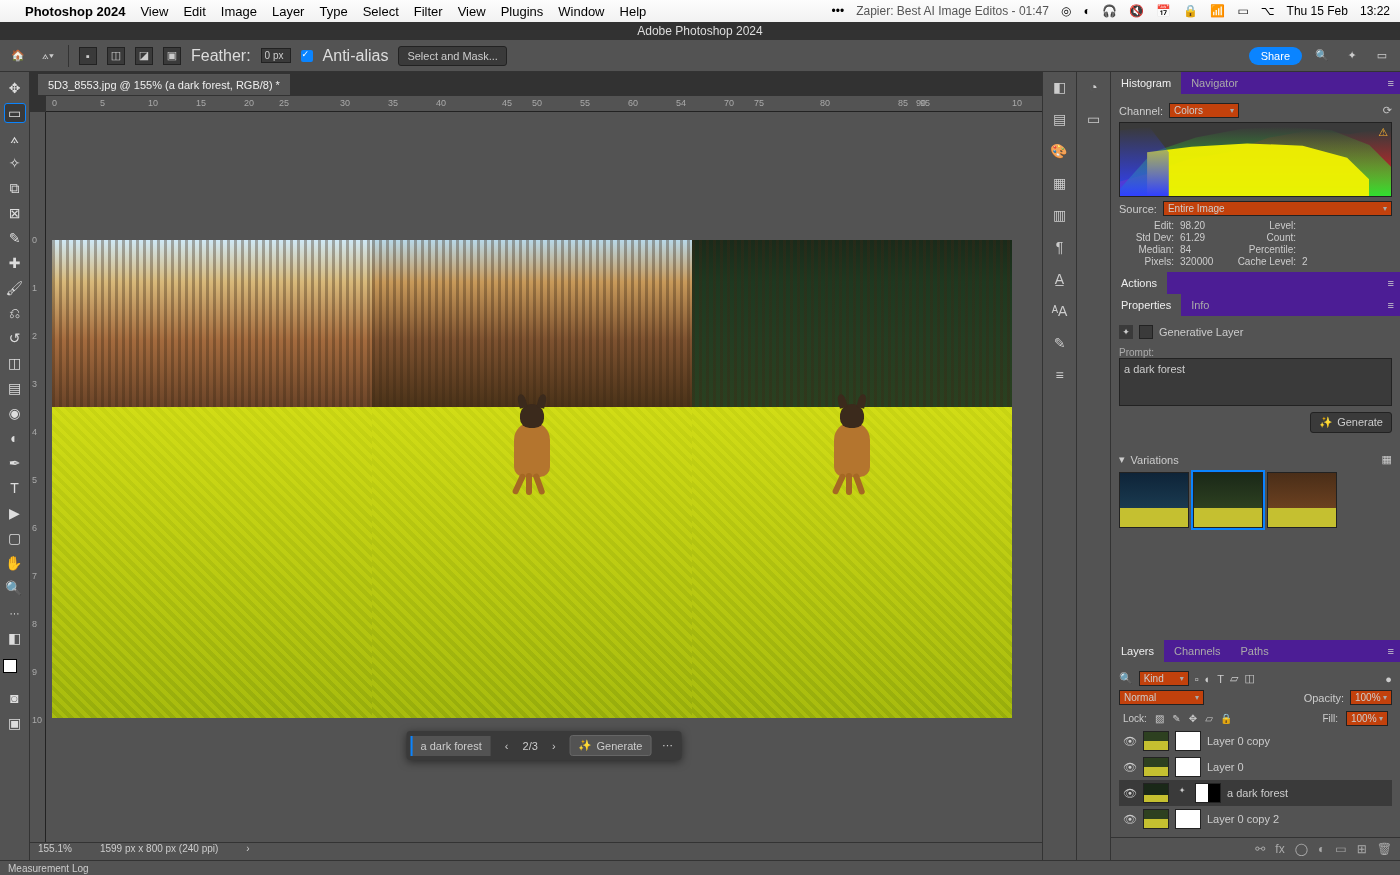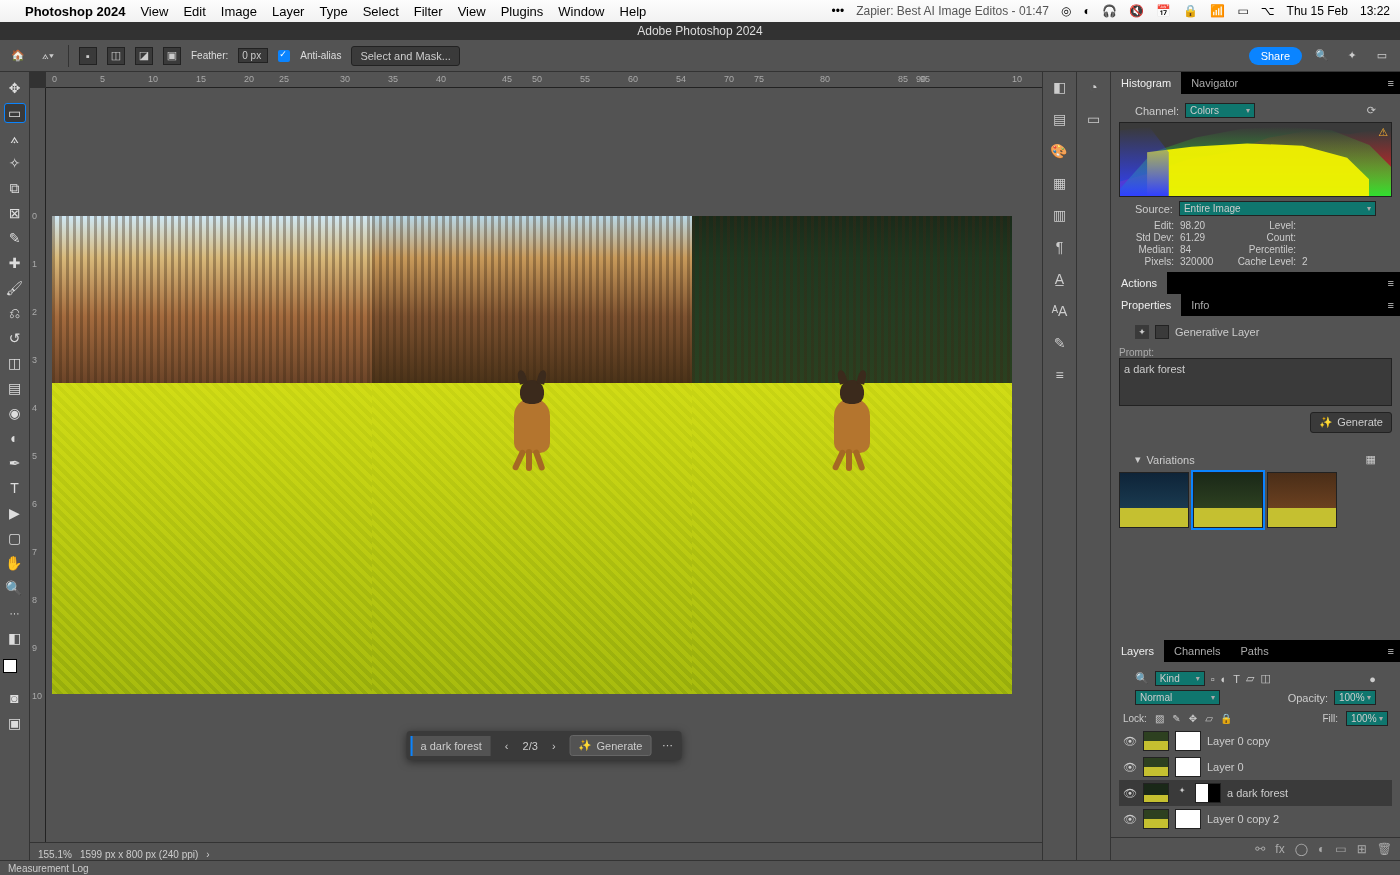--- a/index.html
+++ b/index.html
@@ -13,21 +13,21 @@
 .mac-menubar .right { margin-left:auto; display:flex; gap:12px; align-items:center; font-size:12px; }
 .mac-menubar .right .dim { color:#555; }
 
 
 .app-title { height: 18px; background:#323232; color:#ddd; font-size:12px; text-align:center; line-height:18px; }
 
 
 .options-bar { height:32px; background:#535353; display:flex; align-items:center; padding:0 8px; gap:10px; border-bottom:1px solid #333; }
 .options-bar .icon-btn { width:20px; height:20px; display:flex; align-items:center; justify-content:center; border-radius:3px; }
 .options-bar .sel-shape { width:18px; height:18px; background:#3a3a3a; border:1px solid #222; display:flex; align-items:center; justify-content:center; }
-.options-bar .lbl { color:#ddd; font-size:10px; }
+.options-bar .lbl { color:#ddd; font-size:16px; }
 .options-bar .share { margin-left:auto; background:#0a84ff; color:#fff; padding:3px 12px; border-radius:12px; font-size:11px; }
 .options-bar input[type=text] { width:30px; background:#3a3a3a; border:1px solid #222; color:#ccc; font-size:10px; padding:1px 3px; }
 .options-bar .btn-box { background:#3a3a3a; border:1px solid #222; padding:3px 8px; border-radius:3px; font-size:11px; }
 .chk { width:12px; height:12px; background:#0a84ff; border-radius:2px; display:inline-block; position:relative; }
 .chk::after { content:"✓"; color:#fff; font-size:9px; position:absolute; top:-1px; left:1px; }
 
 
 .main-row { display:flex; height: calc(875px - 22px - 18px - 32px - 15px); }
 
 
@@ -58,48 +58,48 @@
 .sky::after{ content:""; display:block; height:100%; background: repeating-linear-gradient(90deg, rgba(60,40,20,.35) 0 3px, transparent 3px 7px); }
 .dog { position:absolute; left:50%; top:38%; transform:translateX(-50%); }
 .dog-body{ width:36px; height:55px; background:#b4752e; border-radius:18px 18px 10px 10px; position:relative;}
 .dog-head{ width:24px; height:24px; background:#3b2a1c; border-radius:50% 50% 40% 40%; position:absolute; top:-18px; left:6px;}
 .dog-ear{ width:8px; height:14px; background:#3b2a1c; position:absolute; border-radius:50% 50% 0 0;}
 .dog-ear.l{ top:-10px; left:-2px; transform:rotate(-15deg);} .dog-ear.r{ top:-10px; right:-2px; transform:rotate(15deg);}
 .dog-leg{width:6px;height:22px;background:#a56824;position:absolute;bottom:-18px;border-radius:3px;}
 .dog-leg.l1{left:2px;transform:rotate(25deg);} .dog-leg.l2{left:12px;} .dog-leg.l3{left:22px;transform:rotate(-20deg);}
 
 
-.doc-status { height:18px; background:#535353; display:flex; align-items:flex-end; padding:0 8px; gap:8px; font-size:10px; color:#ccc; border-top:1px solid #333;}
+.doc-status { height:18px; background:#535353; display:flex; align-items:flex-start; padding:0 8px; gap:28px; font-size:10px; color:#ccc; border-top:1px solid #333;}
 
 
 .gen-bar { position:absolute; bottom:82px; left:50%; transform:translateX(-50%); background:#3a3a3a; border-radius:4px; display:flex; align-items:center; padding:4px; gap:6px; box-shadow:0 2px 8px rgba(0,0,0,.5);}
 .gen-bar .prompt-field{ background:#535353; padding:4px 8px; width:80px; font-size:11px; border-left:2px solid #0a84ff;}
 .gen-bar .arrow{ width:20px; text-align:center; cursor:pointer;}
 .gen-bar .gen-btn{ background:#535353; border:1px solid #666; padding:3px 8px; border-radius:3px; display:flex; gap:4px; align-items:center;}
 
 
 .mini-strip { width:34px; background:#535353; border-left:1px solid #333; display:flex; flex-direction:column; align-items:center; padding:6px 0; gap:14px;}
 .mini-strip .mi { width:18px; height:18px; color:#ccc; display:flex; align-items:center; justify-content:center; font-size:14px;}
 
 
 .right-panels { width:290px; background:#535353; display:flex; flex-direction:column; border-left:1px solid #333;}
-.panel-tabs { height:22px; background:#000000; display:flex; align-items:center; font-size:11px;}
+.panel-tabs { height:22px; background:#4c1d95; display:flex; align-items:center; font-size:11px;}
 .panel-tabs .tab { padding:0 10px; line-height:22px; color:#aaa;}
 .panel-tabs .tab.active { background:#535353; color:#eee;}
 .panel-body { padding:5px 8px; }
 .histo { height:75px; background:#3a3a3a; border:1px solid #222; position:relative; overflow:hidden;}
 .h-red{position:absolute;bottom:0;left:0;right:0;height:100%;background:linear-gradient(to top,#ff2020,transparent 90%);clip-path:polygon(0 80%,10% 70%,25% 50%,40% 40%,55% 20%,70% 10%,85% 15%,100% 5%,100% 100%,0 100%);}
 .h-green{position:absolute;bottom:0;left:0;right:0;height:100%;background:linear-gradient(to top,#30e030,transparent 95%);clip-path:polygon(0 90%,12% 40%,28% 20%,45% 8%,60% 5%,78% 10%,92% 30%,100% 60%,100% 100%,0 100%);}
 .h-blue{position:absolute;bottom:0;left:0;width:18%;height:100%;background:linear-gradient(to top,#3040ff,transparent 95%);clip-path:polygon(0 100%,0 10%,60% 5%,100% 40%,100% 100%);}
 .h-yellow{position:absolute;bottom:0;left:10%;right:8%;height:75%;background:#f2f200;clip-path:polygon(0 100%,0 20%,20% 10%,45% 4%,70% 8%,90% 30%,100% 70%,100% 100%);opacity:.95;}
 .stat-grid{ display:grid; grid-template-columns:55px 45px 65px 25px; font-size:10px; gap:1px 6px; color:#ccc; margin-top:4px;}
 .stat-grid .l{ text-align:right;}
-.sel { background:#0f766e; border:1px solid #222; padding:1px 4px; font-size:10px; display:flex; justify-content:space-between; align-items:center; }
+.sel { background:#c2410c; border:1px solid #222; padding:1px 4px; font-size:10px; display:flex; justify-content:space-between; align-items:center; }
 .sel::after{content:"▾"; font-size:8px; color:#aaa;}
-.field-row { display:flex; align-items:center; gap:6px; font-size:11px; margin:4px 16px;}
+.field-row { display:flex; align-items:center; gap:6px; font-size:11px; margin:4px 0;}
 .gen-big-btn{ float:right; background:#3a3a3a; border:1px solid #222; padding:3px 8px; border-radius:3px; font-size:11px; display:flex; gap:4px;}
 .variations{ display:flex; gap:4px; margin-top:6px;}
 .var-thumb{ width:70px; height:56px; border:1px solid #222; display:flex; flex-direction:column;}
 .var-thumb.sel2{ outline:2px solid #0a84ff;}
 .vt-top{flex:0 0 65%;} .vt-bot{flex:1;background:#c5c030;}
 .vt1{background:linear-gradient(#0e2438,#1a3a50);}
 .vt2{background:linear-gradient(#1a2818,#2d4020);}
 .vt3{background:linear-gradient(#4a2e18,#6b4020);}
 
 .layers-body{ font-size:11px; }
@@ -198,20 +198,23 @@
     <div class="tool">◧</div>
     <div class="swatch-wrap">
       <div class="swatch-fg"></div>
         <div class="swatch-bg"></div>
     </div>
     <div class="tool">◙</div>
     <div class="tool">▣</div>
   </div>
 
   <div class="doc-area">
+    <div class="doc-tabs">
+      <div class="doc-tab">5D3_8553.jpg @ 155% (a dark forest, RGB/8) *</div>
+    </div>
     <div class="ruler-h">
       <span style="left:6px">0</span>
       <span style="left:54px">5</span>
       <span style="left:102px">10</span>
       <span style="left:150px">15</span>
       <span style="left:198px">20</span>
       <span style="left:233px">25</span>
       <span style="left:294px">30</span>
       <span style="left:342px">35</span>
       <span style="left:390px">40</span>

